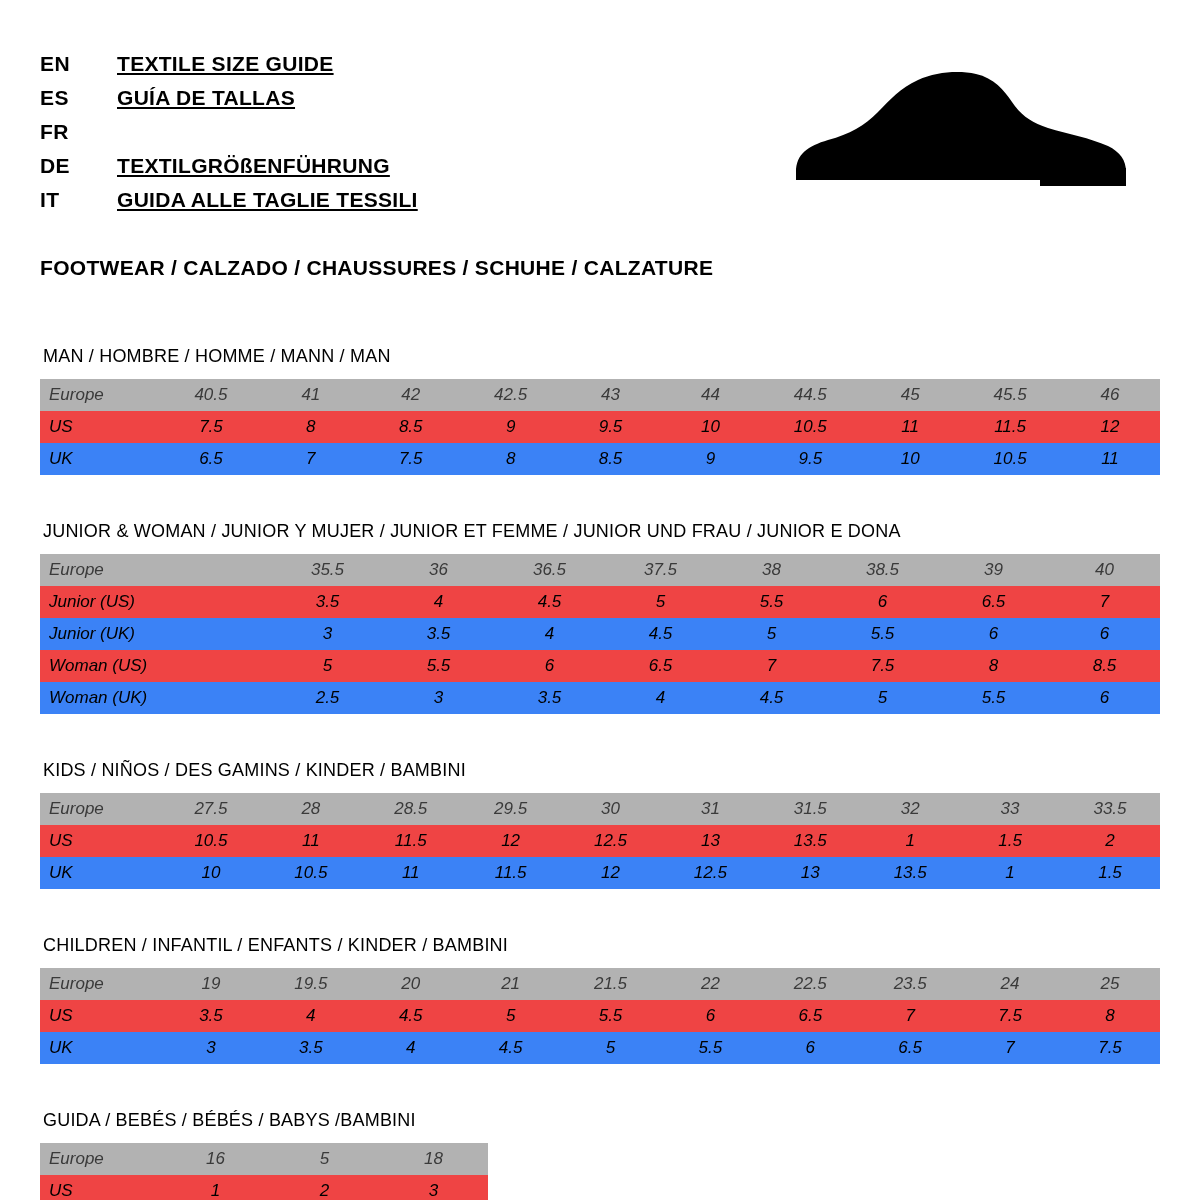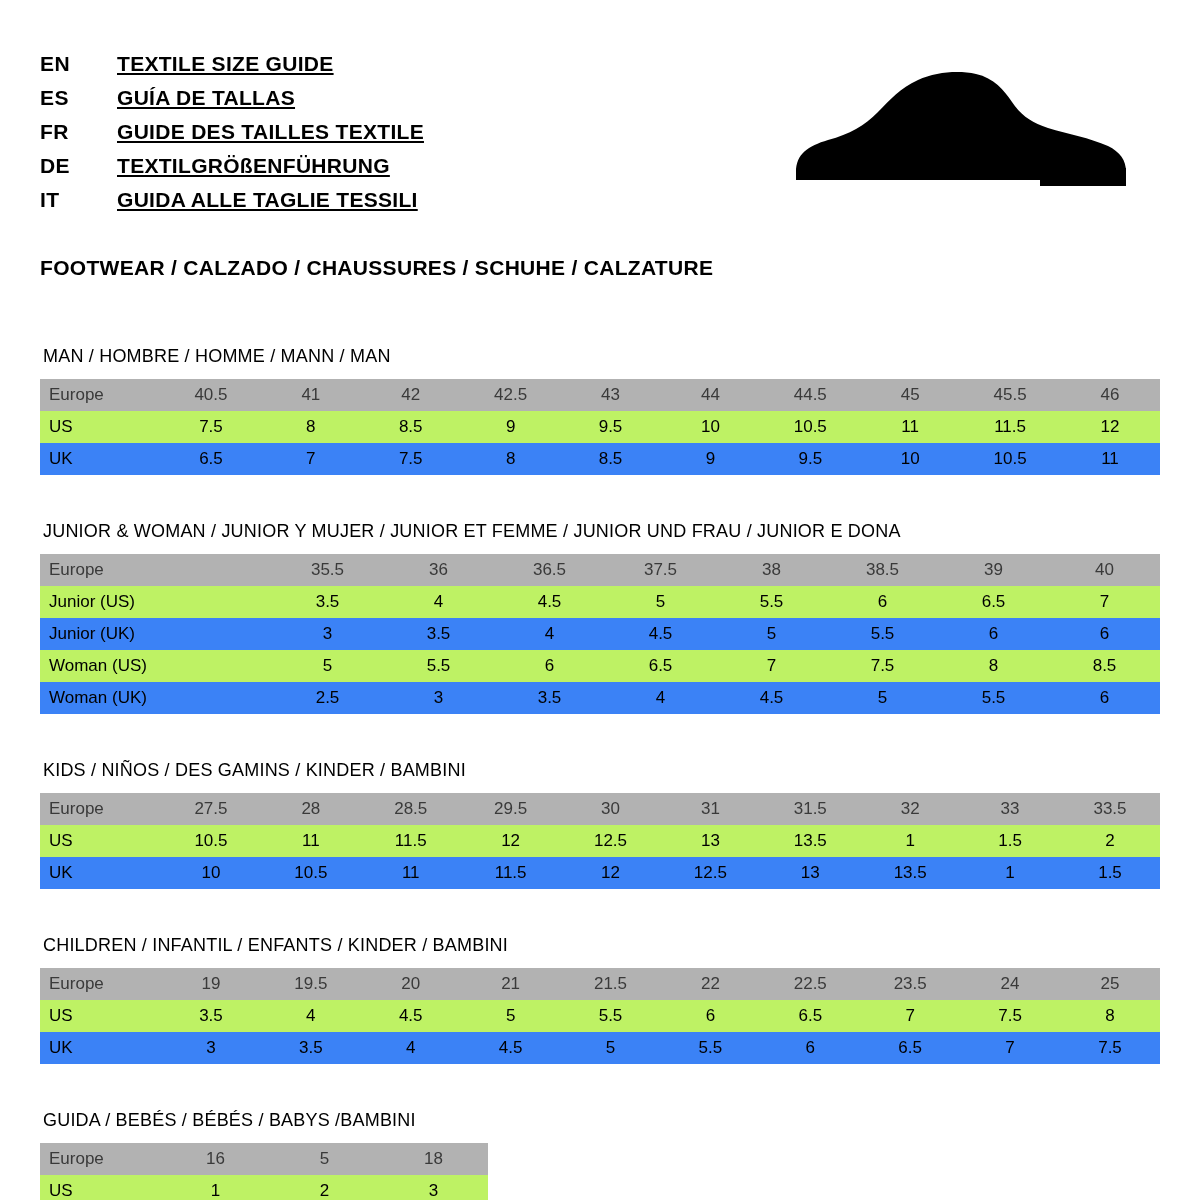--- a/index.html
+++ b/index.html
@@ -70,41 +70,42 @@
   .section-title {
     font-size: 18px;
     font-weight: normal;
     letter-spacing: 0.2px;
     margin-bottom: 12px;
     padding-left: 3px;
   }
   table.size-table {
     border-collapse: collapse;
     table-layout: fixed;
+    font-style: italic;
   }
   table.size-table.full { width: 1120px; }
   table.size-table.babies { width: 448px; }
   table.size-table tr { height: 32px; }
   table.size-table td {
     font-size: 17px;
     text-align: center;
     vertical-align: middle;
     padding: 0;
     border: none;
   }
   table.size-table td.label {
     text-align: left;
     padding-left: 9px;
   }
   tr.head td {
     background: #b2b2b2;
     color: #3a3a3a;
   }
   tr.odd td {
-    background: #bef264;
+    background: #ef4444;
   }
   tr.even td {
     background: #3b82f6;
   }
   .col-label { width: 112px; }
 </style>
 </head>
 <body>
 
 <div class="page">
@@ -115,21 +116,20 @@
         <div class="lang-row">
           <span class="lang-code">EN</span>
           <span class="lang-title">TEXTILE SIZE GUIDE</span>
         </div>
         <div class="lang-row">
           <span class="lang-code">ES</span>
           <span class="lang-title">GUÍA DE TALLAS</span>
         </div>
         <div class="lang-row">
           <span class="lang-code">FR</span>
-          <span class="lang-title">GUIDE DES TAILLES TEXTILE</span>
         </div>
         <div class="lang-row">
           <span class="lang-code">DE</span>
           <span class="lang-title">TEXTILGRÖßENFÜHRUNG</span>
         </div>
         <div class="lang-row">
           <span class="lang-code">IT</span>
           <span class="lang-title">GUIDA ALLE TAGLIE TESSILI</span>
         </div>
       </div>

